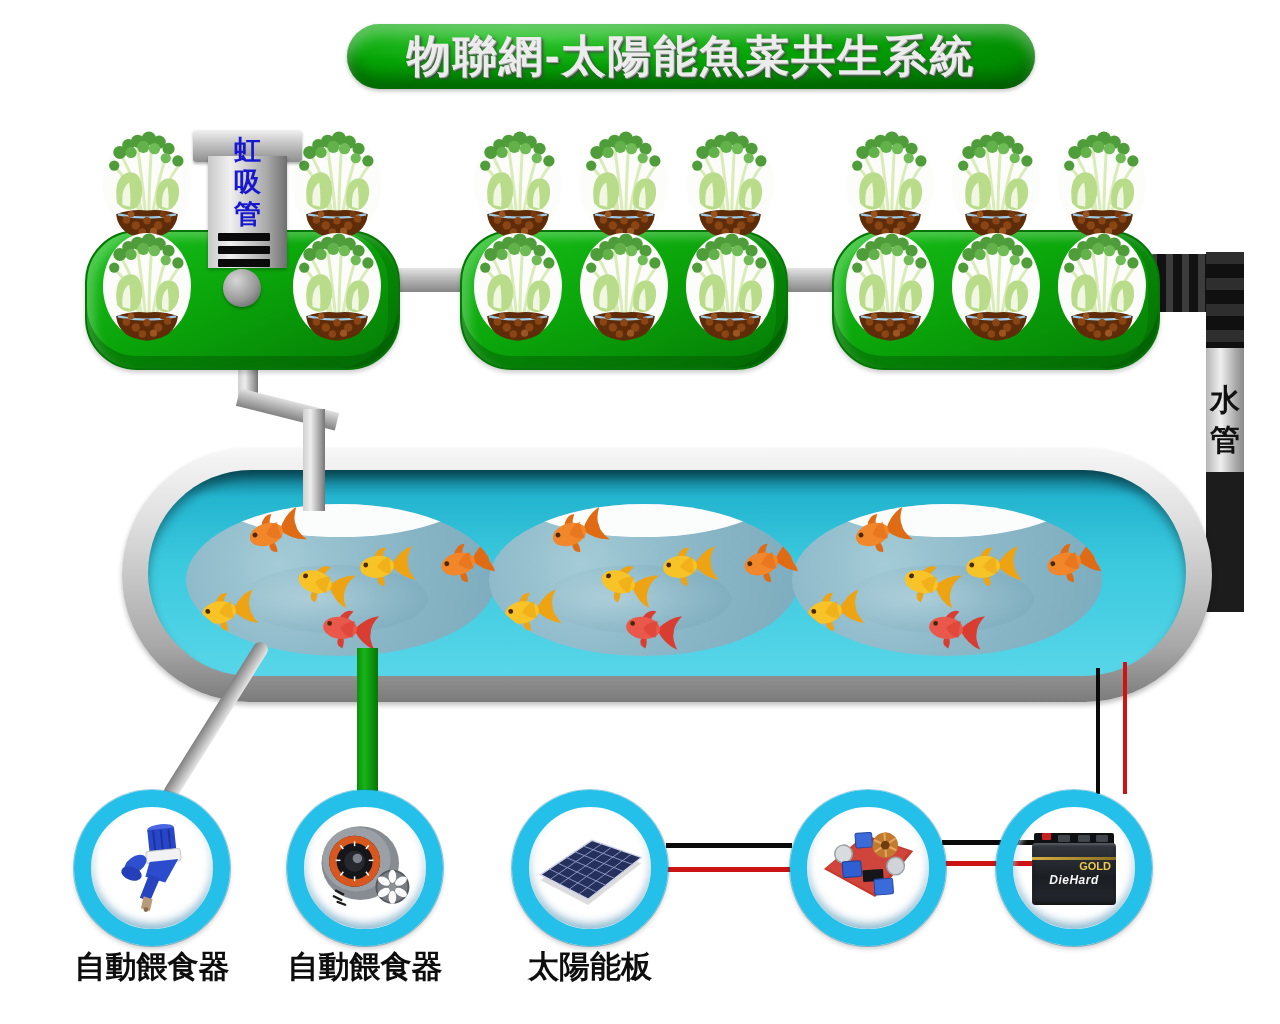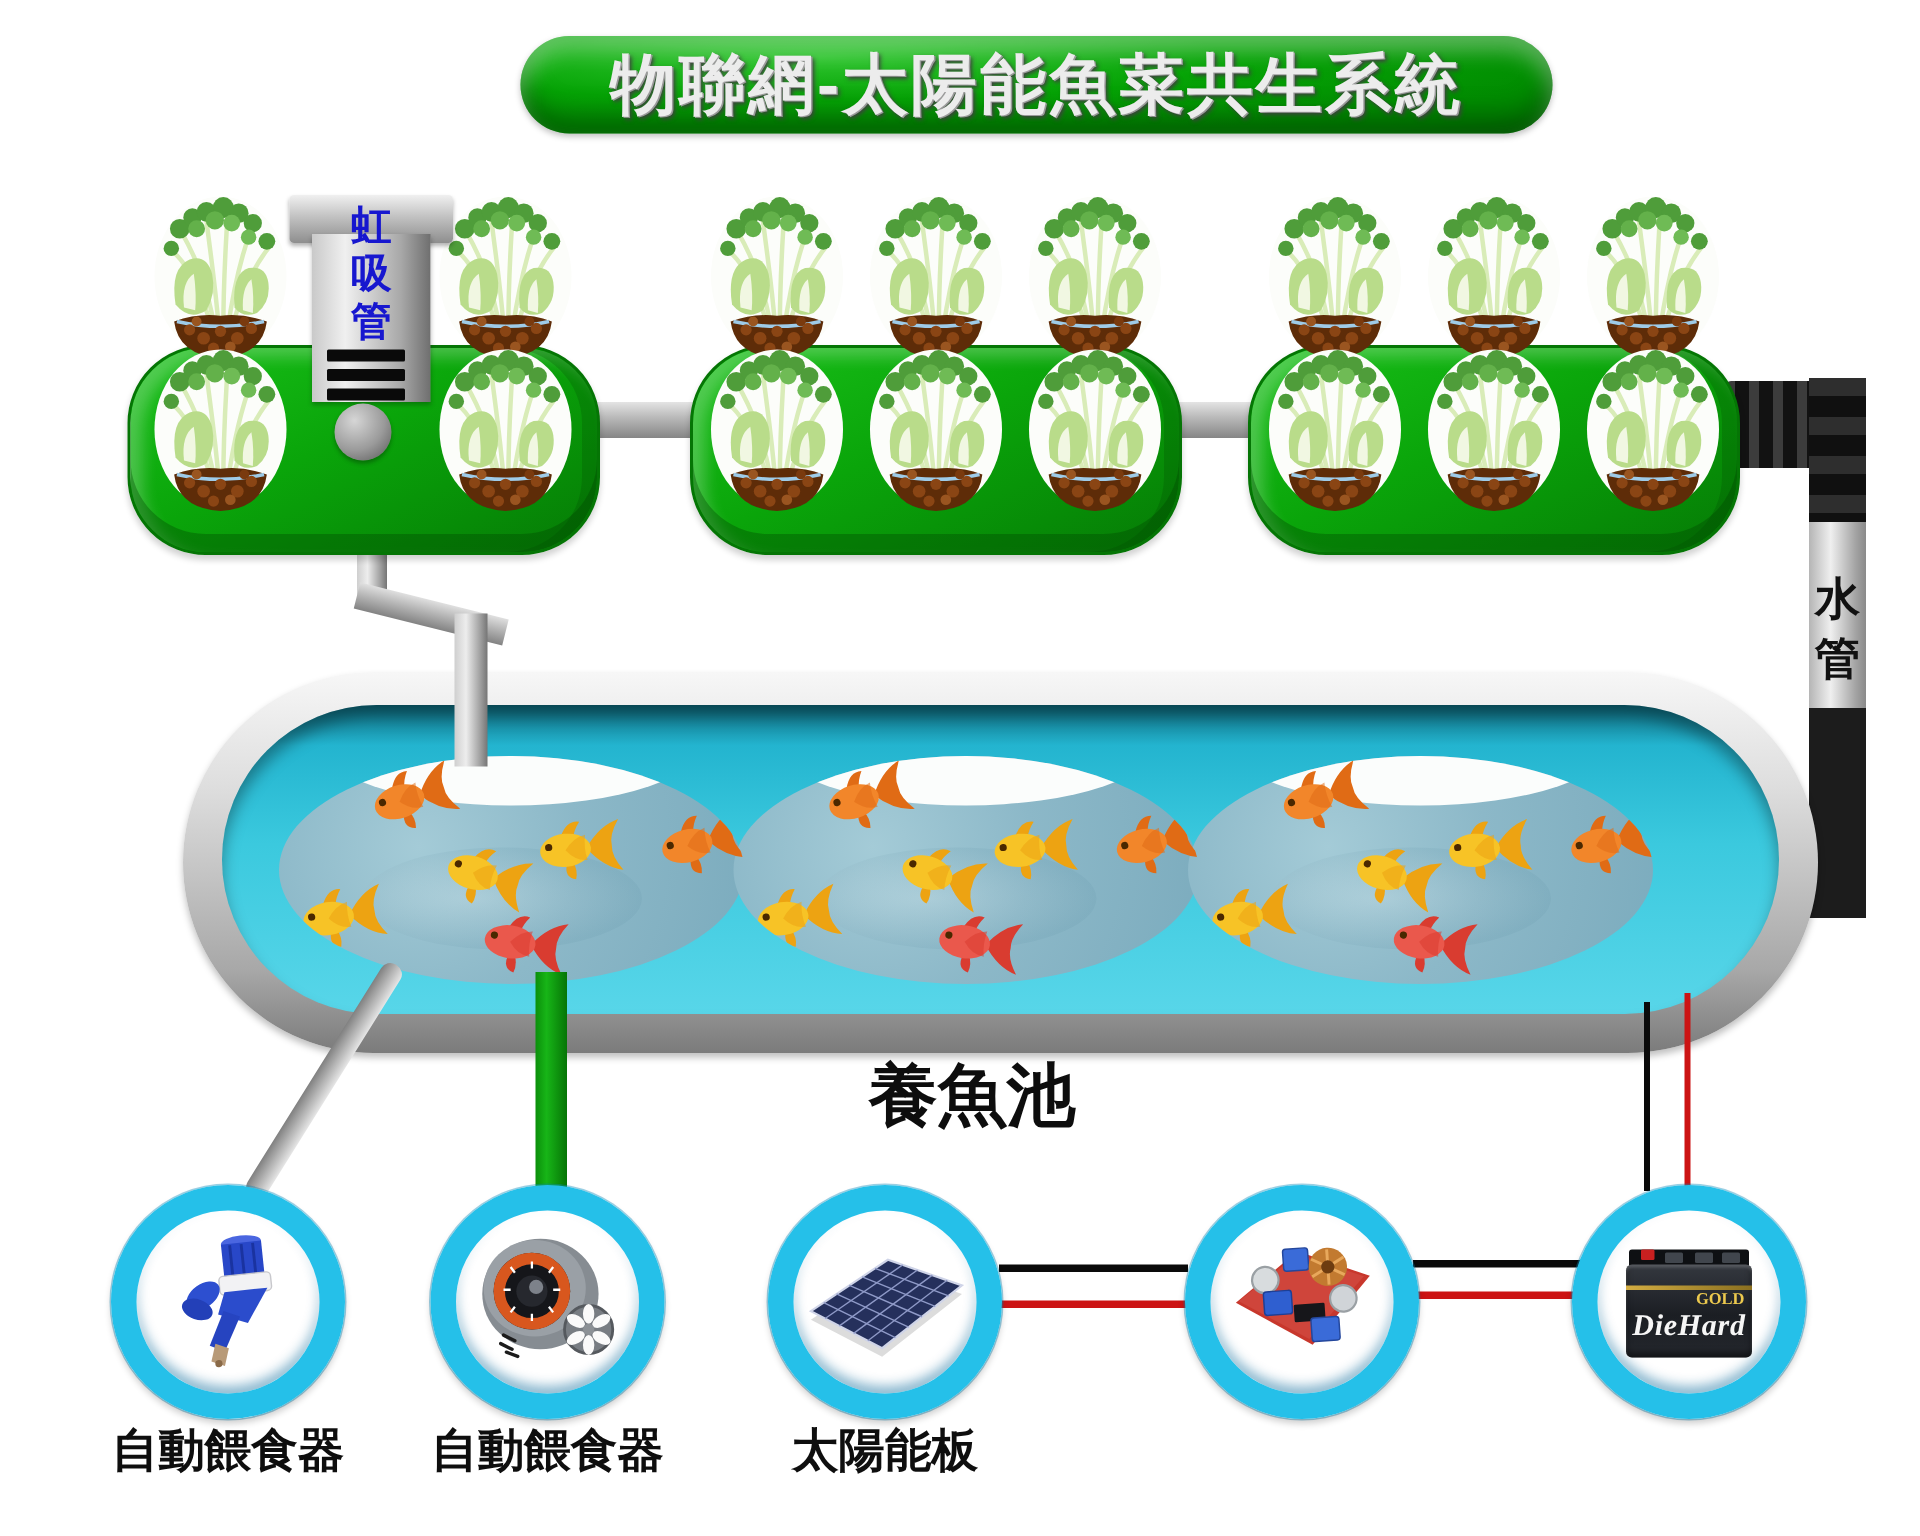--- a/index.html
+++ b/index.html
@@ -114,37 +114,37 @@
   .w-rb-r{ left:942px; top:861px; width:112px; height:5px; }
   .w-bp-b{ left:1096px; top:668px; width:4px; height:126px; }
   .w-bp-r{ left:1123px; top:662px; width:4px; height:132px; }
 
   
   .comp{ position:absolute; top:790px; width:156px; height:156px; z-index:4; }
   .comp .ring{ position:absolute; inset:0; border-radius:50%; border:17px solid #25c0e9;
     box-shadow: inset 0 4px 6px rgba(255,255,255,.65), inset 0 -5px 8px rgba(0,100,150,.45), 0 3px 5px rgba(0,0,0,.2),
                 0 0 0 1px rgba(10,140,190,.4); }
   .comp .comp-icon{ position:absolute; left:50%; top:50%; transform:translate(-50%,-50%); }
-  #comp1{ left:74px; } #comp2{ left:287px; } #comp3{ left:512px; } #comp4{ left:790px; } #comp5{ left:1048px;font-family:Liberation Serif, serif; }
+  #comp1{ left:74px; } #comp2{ left:287px; } #comp3{ left:512px; } #comp4{ left:790px; } #comp5{ left:996px; }
   .comp-label{ position:absolute; top:946px; width:170px; text-align:center;
     font-size:31px; font-weight:600; color:#0e0e0e; z-index:4; }
   #lbl1{ left:67px; } #lbl2{ left:280px; } #lbl3{ left:505px; } #lbl4{ left:783px; } #lbl5{ left:1041px; }
 
   
   .bat{ position:relative; width:88px; height:78px; }
   .bat-top{ position:absolute; left:4px; top:4px; width:80px; height:12px; background:#0e1013; border-radius:2px; }
   .bat-red{ position:absolute; left:8px; top:0; width:9px; height:7px; background:#c92020; border-radius:1px; }
   .bat-term{ position:absolute; top:2px; width:12px; height:7px; background:#41464d; border-radius:1px; }
   .bat-t1{ left:24px; } .bat-t2{ left:44px; } .bat-t3{ left:62px; }
   .bat-body{ position:absolute; left:2px; top:14px; width:84px; height:62px; border-radius:4px;
     background:linear-gradient(#34383f,#1b1e23 55%,#24272d);
     box-shadow:inset 0 2px 2px rgba(255,255,255,.18), inset 0 -3px 4px rgba(0,0,0,.5); }
   .bat-goldline{ margin-top:14px; height:3px; background:linear-gradient(90deg,#d3ad42,#8a6f20); }
   .bat-badge{ text-align:right; padding-right:5px; font-size:11px; font-weight:bold; color:#ecc94e; line-height:13px; }
-  .bat-brand{ text-align:center; font-size:20px; font-weight:bold; font-style:italic; color:#f6f6f6; letter-spacing:.5px; }
+  .bat-brand{ text-align:center; font-size:12px; font-weight:bold; font-style:italic; color:#f6f6f6; letter-spacing:.5px; }
 </style>
 </head>
 <body>
 
 <div class="stage">
 
   <div class="title-banner">
     <span class="title-text">物聯網-太陽能魚菜共生系統</span>
   </div>
 
@@ -1015,21 +1015,20 @@
 <path d="M22 12 Q27 2 35 4 Q31 9 30 14Z" fill="#d93c30"></path>
 <path d="M24 31 Q21 40 29 42 Q31 36 28 30Z" fill="#d93c30"></path>
 <ellipse cx="24" cy="22" rx="17" ry="11" fill="#ea584c"></ellipse>
 <path d="M24 22 Q30 14 38 13 Q36 22 38 30 Q30 30 24 22Z" fill="#d93c30" opacity=".55"></path>
 <circle cx="13" cy="19" r="2.4" fill="#4a2800"></circle>
             </svg></span>
         </div>
     </div>
   </div>
 
-  <div class="label-pond">養魚池</div>
 
   <div class="pipe pipe-diag-feeder"></div>
   <div class="pipe pipe-green"></div>
 
   <div class="wire w-sr-b" style="background:#0a0a0a"></div>
   <div class="wire w-sr-r" style="background:#cc1414"></div>
   <div class="wire w-rb-b" style="background:#0a0a0a"></div>
   <div class="wire w-rb-r" style="background:#cc1414"></div>
   <div class="wire w-bp-b" style="background:#0a0a0a"></div>
   <div class="wire w-bp-r" style="background:#cc1414"></div>

